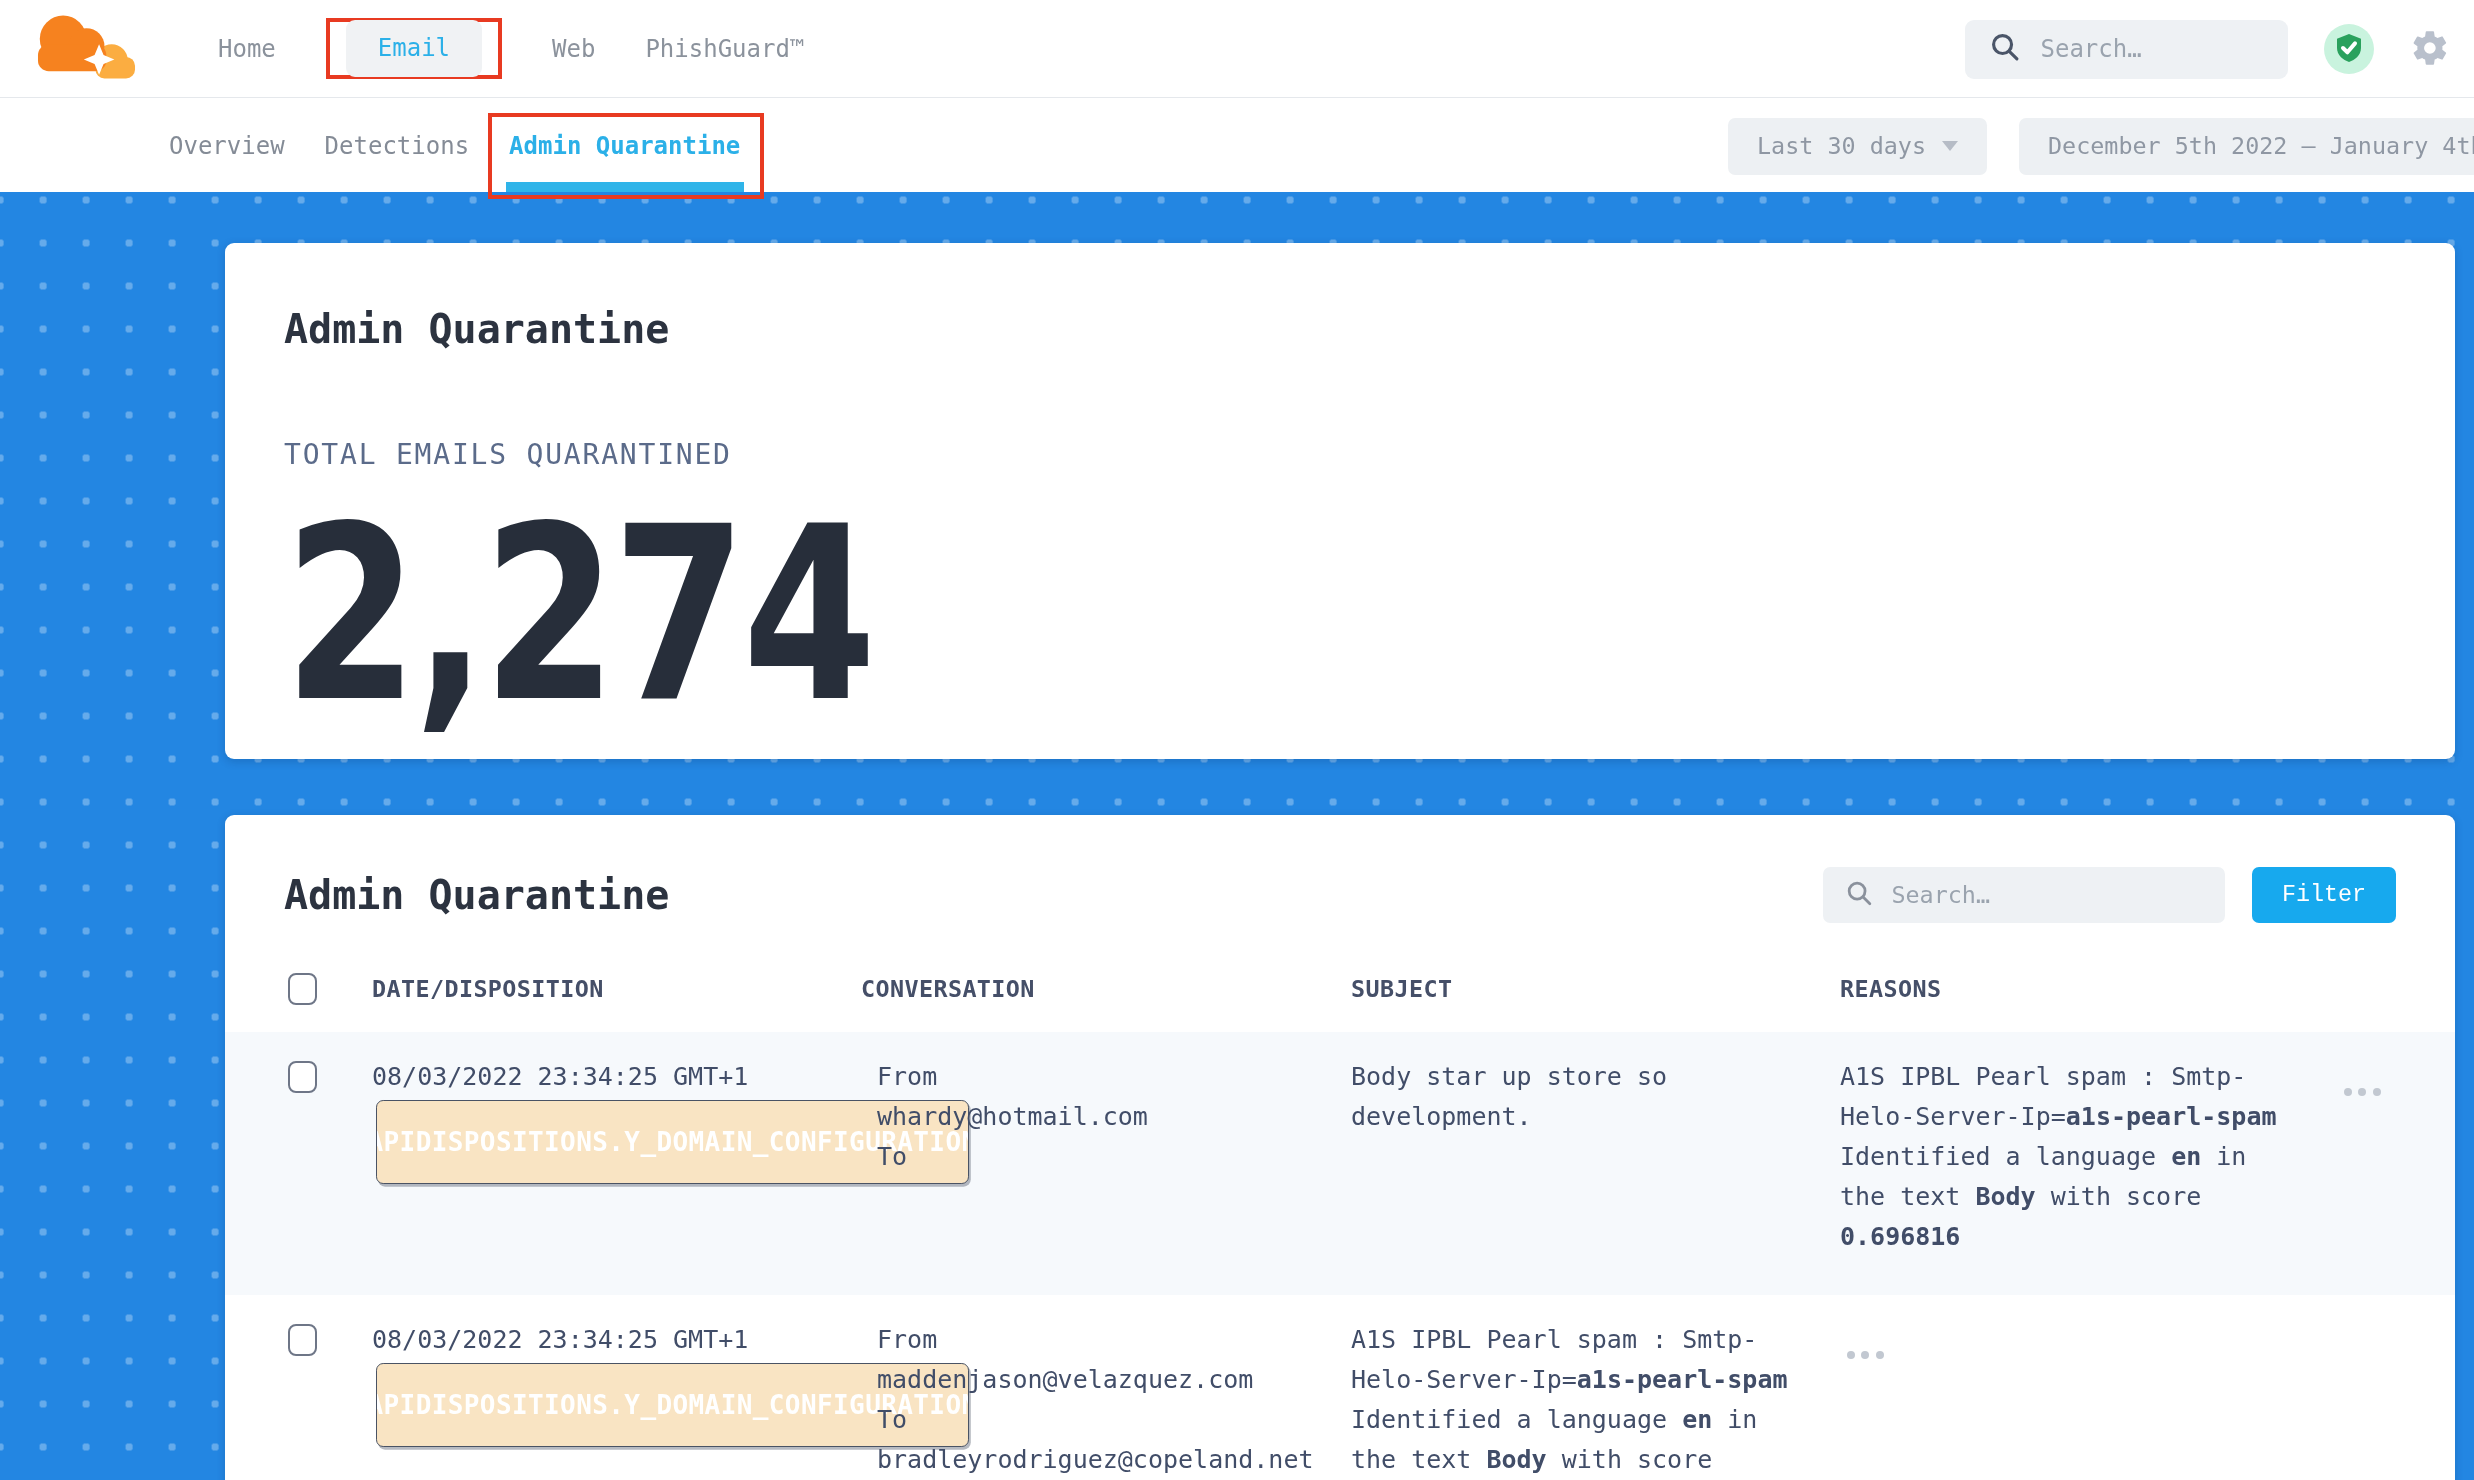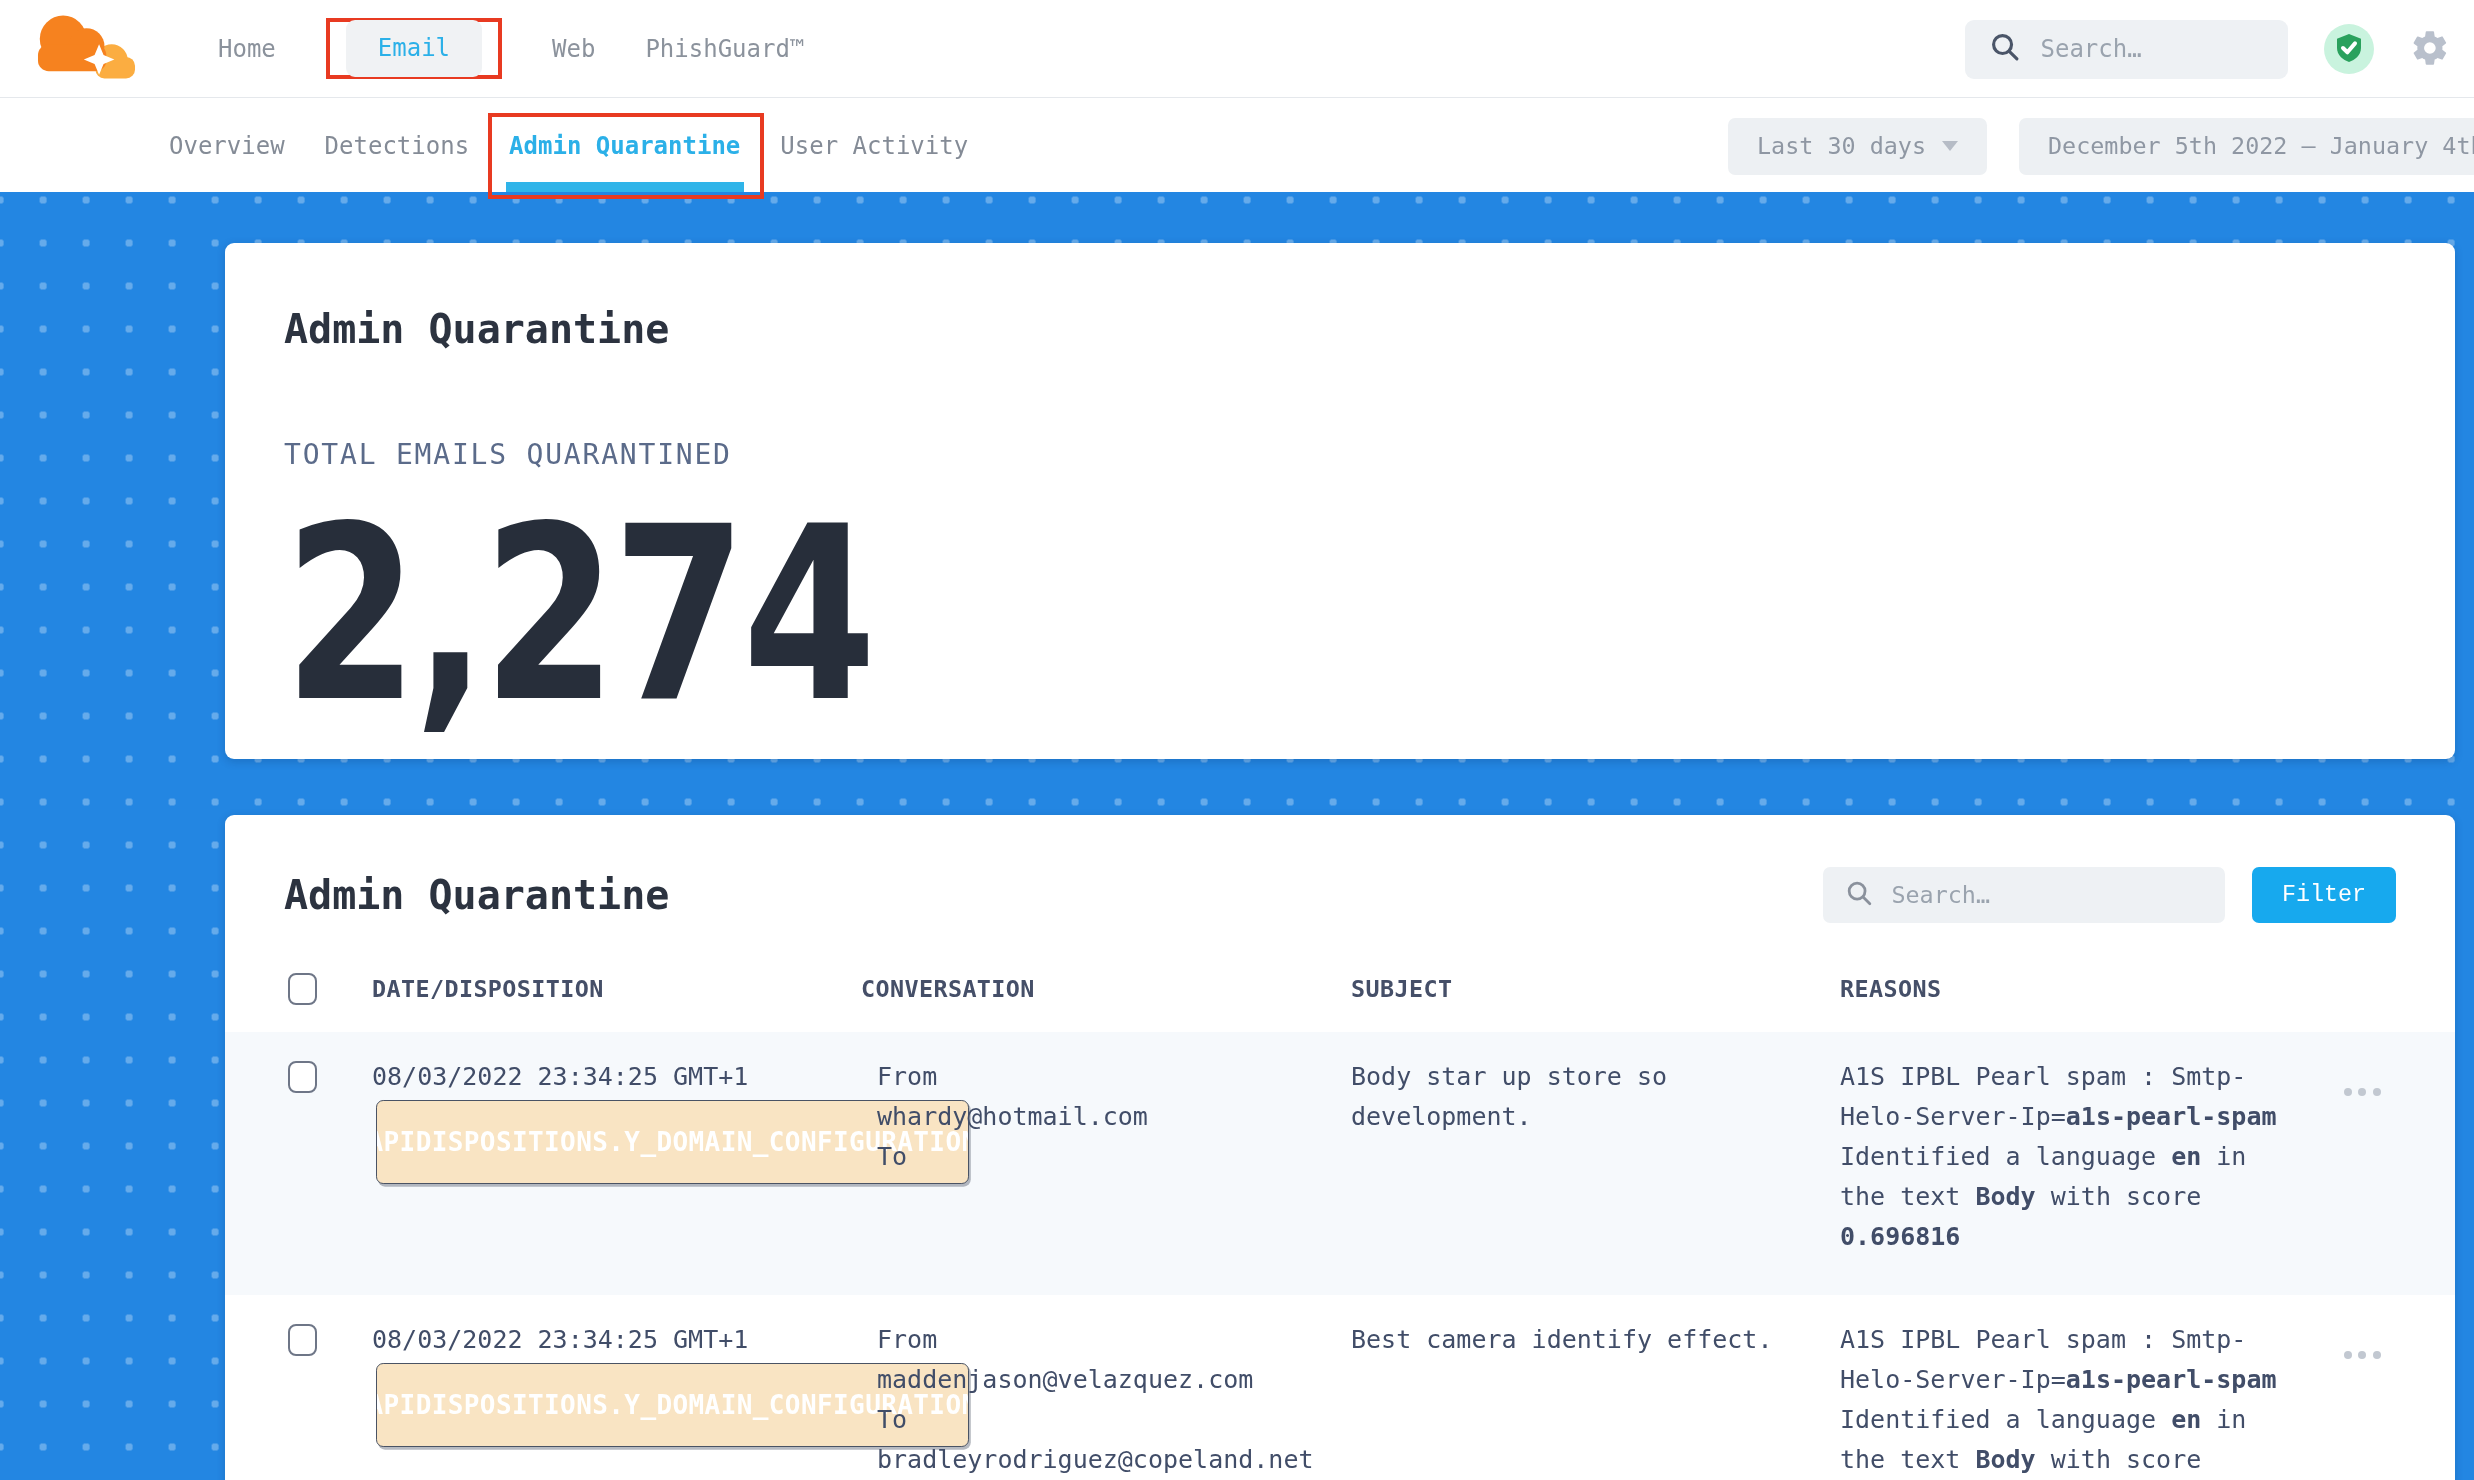--- a/index.html
+++ b/index.html
@@ -191,21 +191,20 @@
 </header>
 
 <nav class="sub-nav">
   <span class="tab">Overview</span>
   <span class="tab">Detections</span>
   <span class="tab active">
     <span>Admin Quarantine</span>
     <span class="tab-underline"></span>
     <span class="tab-annotation"></span>
   </span>
-  <span class="tab">User Activity</span>
 
   <div class="subnav-right">
     <div class="range-pill">
       <span>Last 30 days</span>
       <span class="caret-down"></span>
     </div>
     <div class="range-pill">
       <span>December 5th 2022 — January 4th 2023</span>
     </div>
   </div>
@@ -277,21 +276,20 @@
     <div class="cell">
       <span>08/03/2022 23:34:25 GMT+1</span>
       <div class="disposition-badge">APIDISPOSITIONS.Y_DOMAIN_CONFIGURATION</div>
     </div>
     <div class="cell cell-conv">
       <div>From</div>
       <div>maddenjason@velazquez.com</div>
       <div>To</div>
       <div>bradleyrodriguez@copeland.net</div>
     </div>
-    <div class="cell cell-subject">Best camera identify effect.</div>
     <div class="cell cell-reasons"><span>A1S IPBL Pearl spam : Smtp-Helo-Server-Ip=</span><b>a1s-pearl-spam</b><span> Identified a language </span><b>en</b><span> in the text </span><b>Body</b><span> with score </span></div>
     <div class="dots-menu">
       <span class="dot"></span>
             <span class="dot"></span>
             <span class="dot"></span>
     </div>
   </div>
 </div>
   </section>
 </main>

